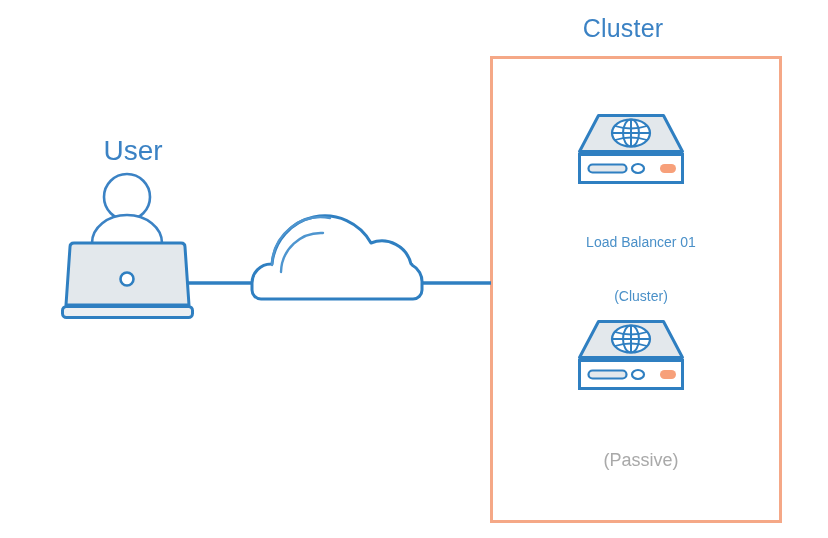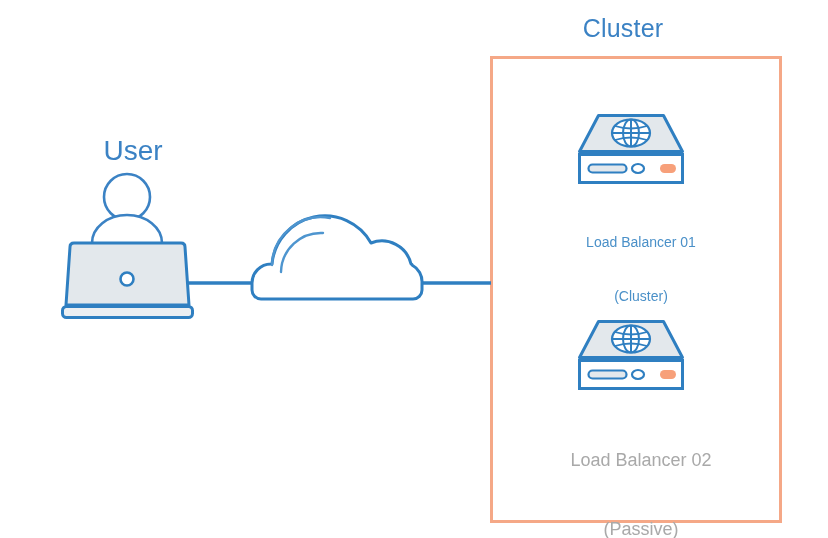--- a/index.html
+++ b/index.html
@@ -158,17 +158,16 @@
 
   <div class="lbl lbl-user">User</div>
 
 
   <div class="lbl lbl-lb01">
     <span class="lbl-line2">Load Balancer 01</span>
     <span class="lbl-line2">(Cluster)</span>
   </div>
 
   <div class="lbl lbl-lb02">
-    <span class="lbl-line2">Load Balancer 02</span>
     <span class="lbl-line2">(Passive)</span>
   </div>
 
 </div>
 
 </body></html>

